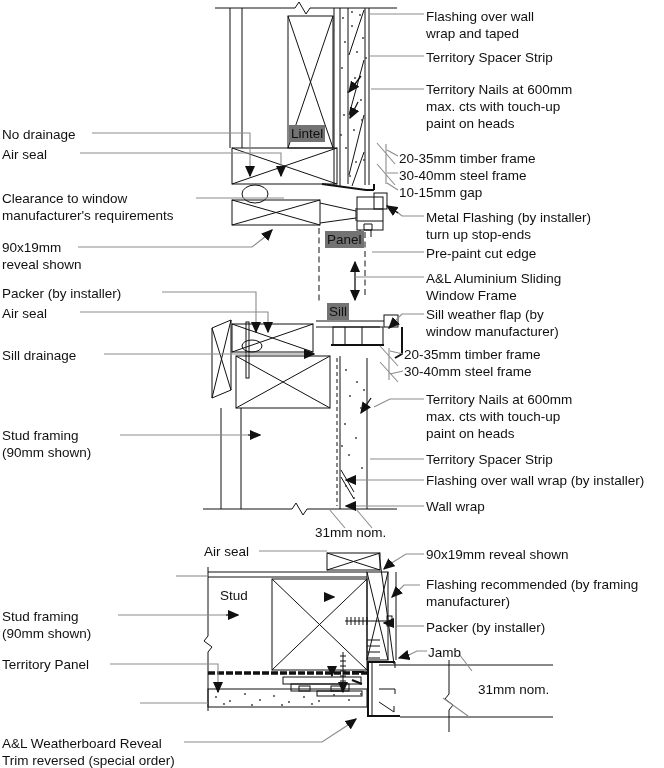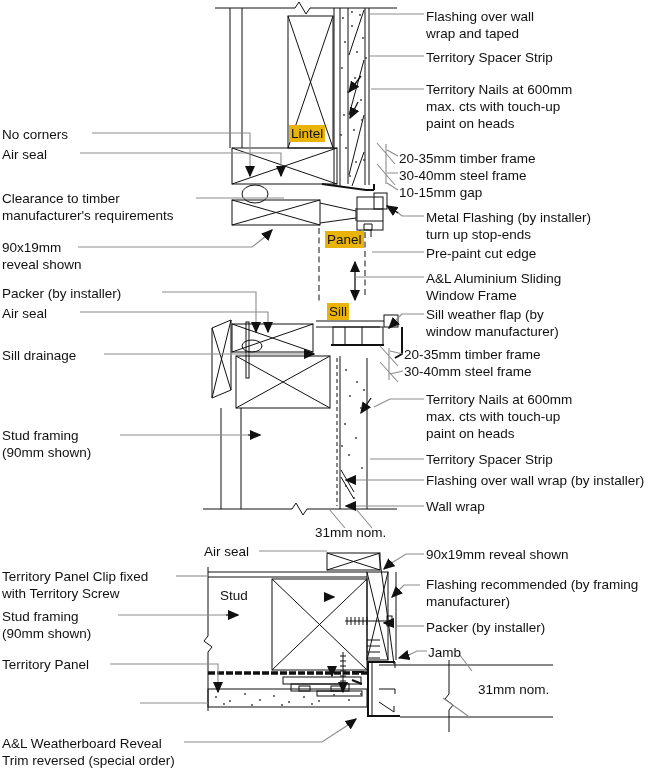--- a/index.html
+++ b/index.html
@@ -1,20 +1,20 @@
 <!DOCTYPE html>
 <html><head>
 <meta charset="utf-8">
 <style>
   html,body{margin:0;padding:0;background:#fff;}
   #stage{position:relative;width:664px;height:768px;background:#fff;overflow:hidden;
          font-family:"Liberation Sans", sans-serif;}
   .lbl{position:absolute;font-size:13.5px;line-height:17px;color:#111;white-space:nowrap;}
   .pre{white-space:pre-line;}
-  .onwhite{background:#eab308;padding:0 2px;}
+  .onwhite{background:#737373;padding:0 2px;}
   svg{position:absolute;left:0;top:0;}
   .ln{stroke:#111;stroke-width:1;fill:none;}
   .ln2{stroke:#111;stroke-width:2;fill:none;}
   .lead{stroke:#8c8c8c;stroke-width:1.1;fill:none;}
   .dash{stroke:#111;stroke-width:1;fill:none;stroke-dasharray:6 3.5;}
   .dash2{stroke:#111;stroke-width:1;fill:none;stroke-dasharray:4 3;}
   .stem{stroke:#111;stroke-width:1.3;fill:none;}
   .dot{fill:#333;}
 </style>
 </head>
@@ -294,33 +294,31 @@
     <path class="stem" d="M218,684 V692" marker-end="url(#ah)"></path>
     <path class="stem" d="M324,597 H334" marker-end="url(#ah)"></path>
     <path class="stem" d="M392,562 L384,569" marker-end="url(#ah)"></path>
     <path class="stem" d="M399,590 L392,597" marker-end="url(#ah)"></path>
     <path class="stem" d="M394,623 H384" marker-end="url(#ah)"></path>
     <path class="stem" d="M409,655 L399,658" marker-end="url(#ah)"></path>
     <path class="stem" d="M348,725 L356,719" marker-end="url(#ah)"></path>
   </g>
 </svg>
 
-  <div class="lbl" style="left:2px;top:126px">No corners</div>
+  <div class="lbl" style="left:2px;top:126px">No drainage</div>
   <div class="lbl" style="left:2px;top:146px">Air seal</div>
-  <div class="lbl pre" style="left:2px;top:190px">Clearance to timber
+  <div class="lbl pre" style="left:2px;top:190px">Clearance to window
 manufacturer's requirements</div>
   <div class="lbl pre" style="left:2px;top:239px">90x19mm
 reveal shown</div>
   <div class="lbl" style="left:2px;top:285px">Packer (by installer)</div>
   <div class="lbl" style="left:2px;top:305px">Air seal</div>
   <div class="lbl" style="left:2px;top:347px">Sill drainage</div>
   <div class="lbl pre" style="left:2px;top:427px">Stud framing
 (90mm shown)</div>
-  <div class="lbl pre" style="left:2px;top:568px">Territory Panel Clip fixed
-with Territory Screw</div>
   <div class="lbl pre" style="left:2px;top:608px">Stud framing
 (90mm shown)</div>
   <div class="lbl" style="left:2px;top:656px">Territory Panel</div>
   <div class="lbl pre" style="left:2px;top:735px">A&amp;L Weatherboard Reveal
 Trim reversed (special order)</div>
 
   <div class="lbl pre" style="left:426px;top:8px">Flashing over wall
 wrap and taped</div>
   <div class="lbl" style="left:426px;top:49px">Territory Spacer Strip</div>
   <div class="lbl pre" style="left:426px;top:81px">Territory Nails at  600mm

